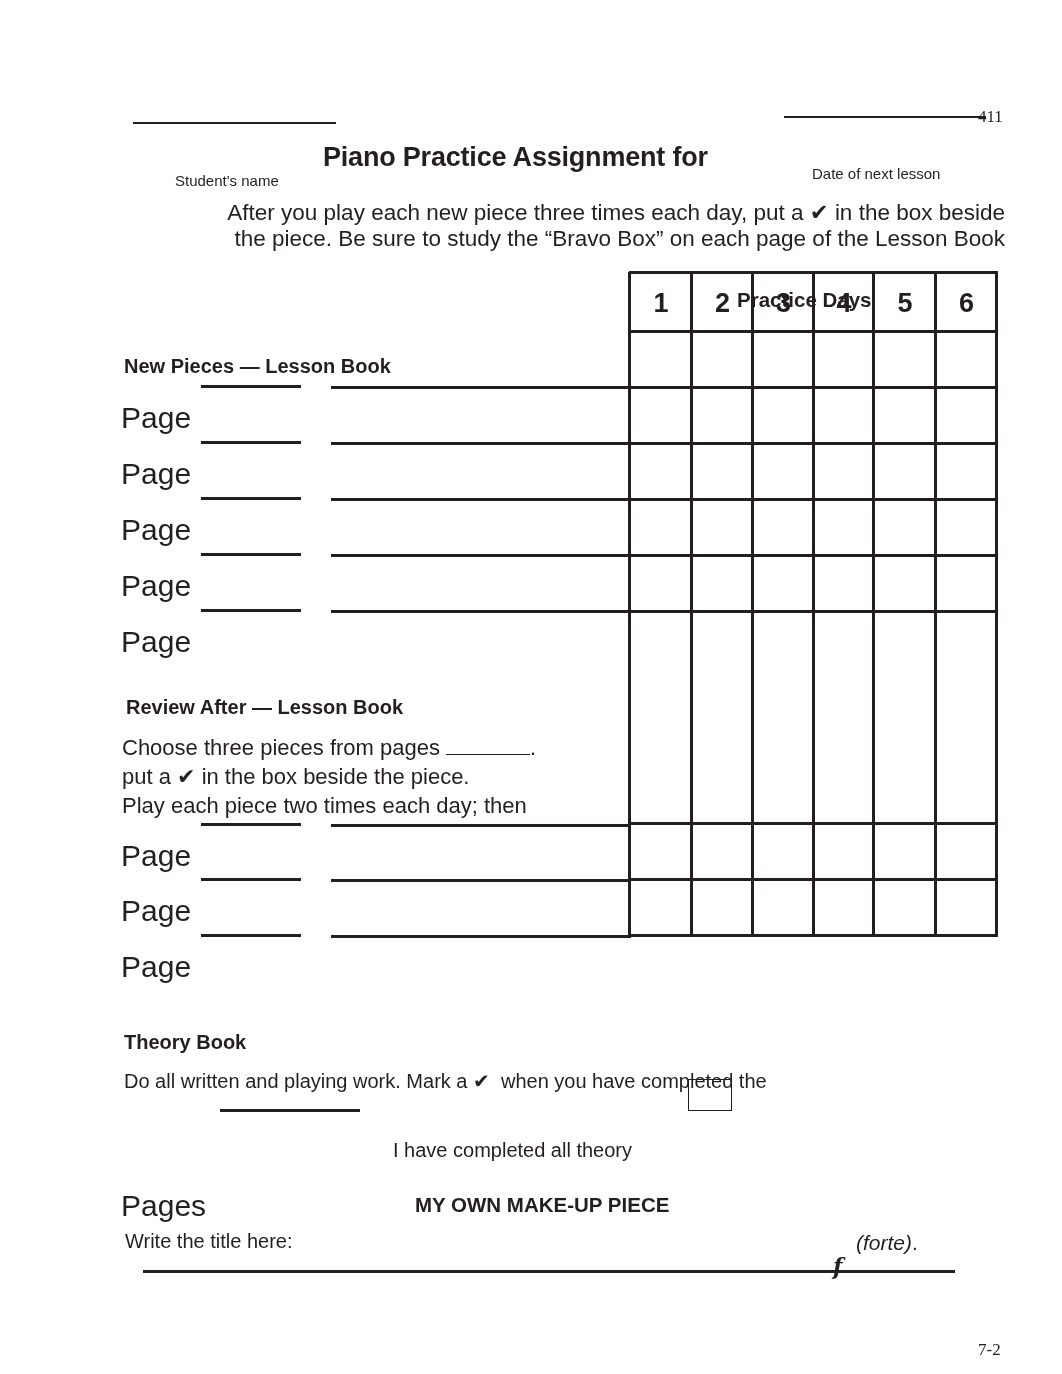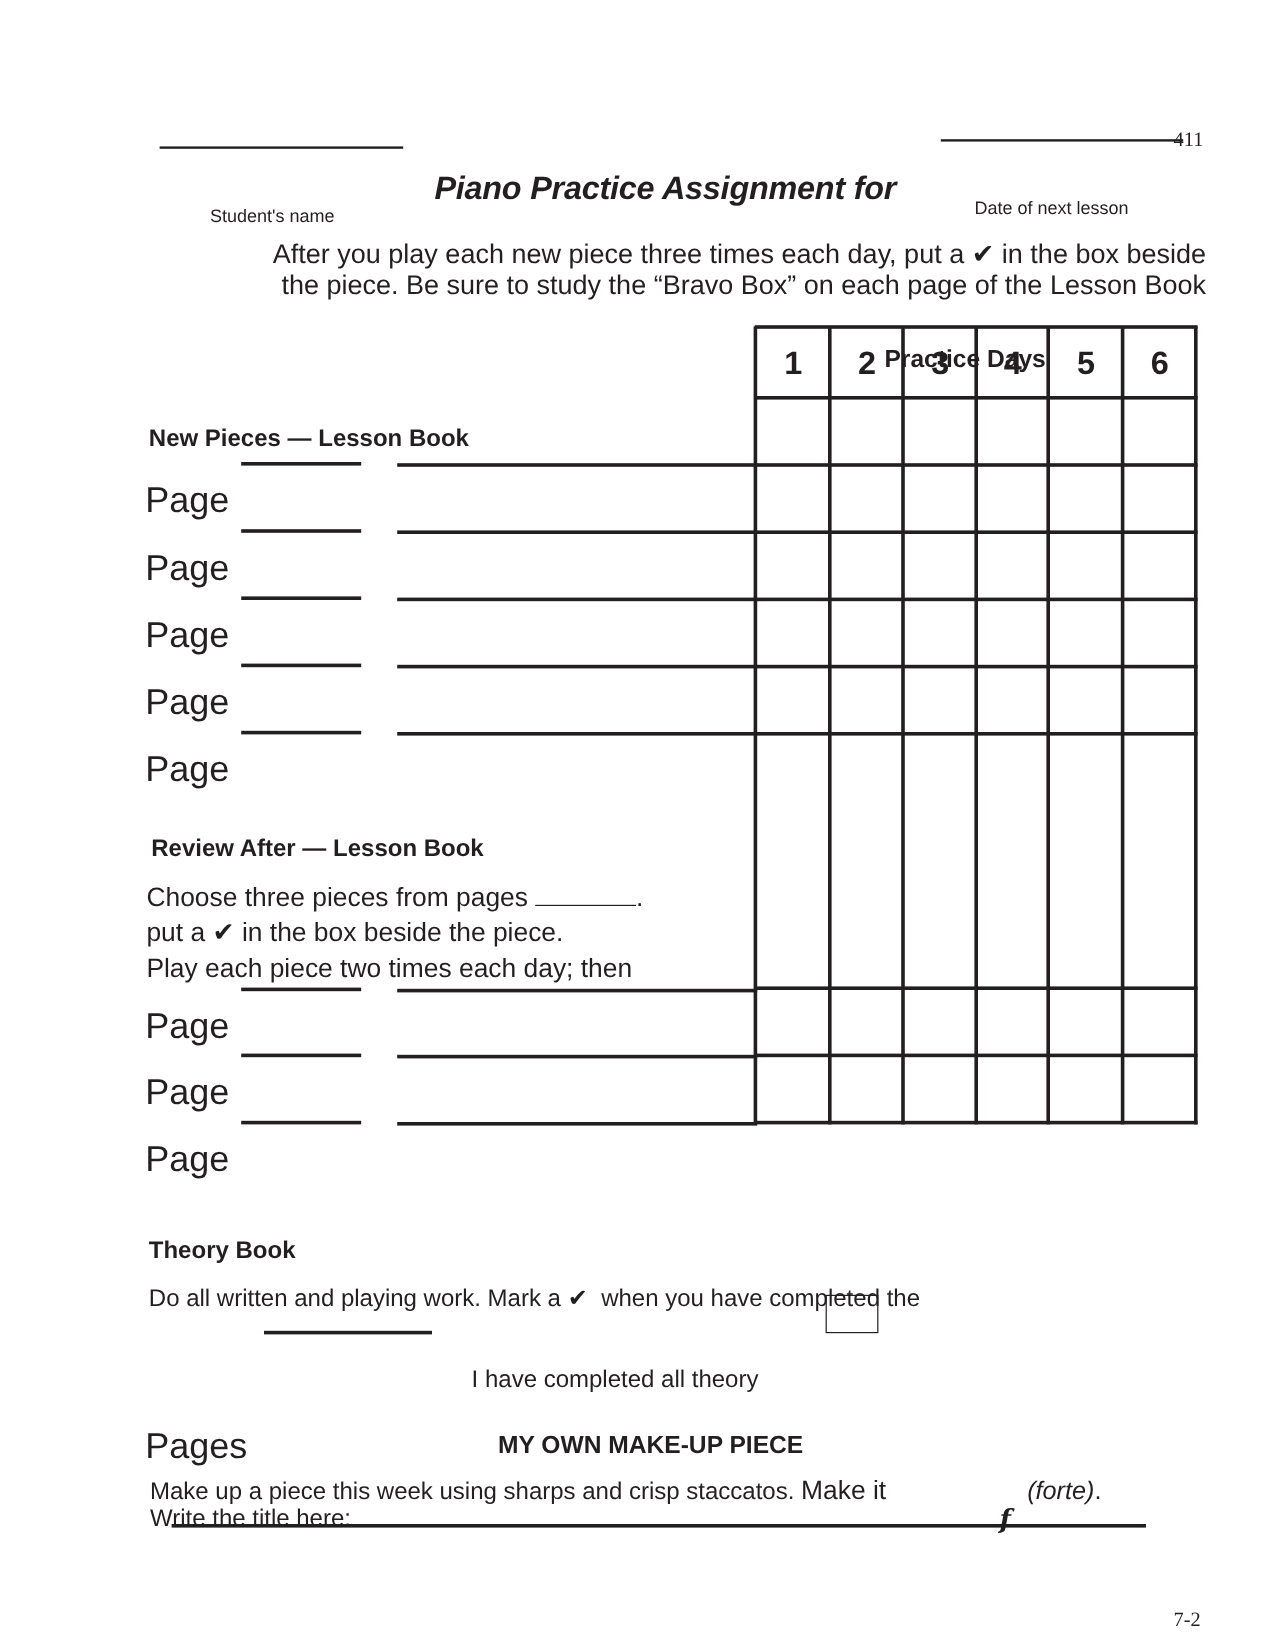--- a/index.html
+++ b/index.html
@@ -20,21 +20,21 @@
   .checkbox { position: absolute; border: 1.5px solid #231f20; box-sizing: border-box; }
   .check { font-family: "DejaVu Sans", sans-serif; }
 </style>
 </head>
 <body>
 
 <div class="abs pgnum" style="left:978px; top:62px;">411</div>
 
 <div class="line" style="left:133px; top:122px; width:203px; height:1.5px;"></div>
 <div class="abs small-label" style="left:175px; top:127px;">Student's name</div>
-<div class="abs title" style="left:362px; top:97px;font-style:italic;">Piano Practice Assignment for</div>
+<div class="abs title" style="left:323px; top:97px;">Piano Practice Assignment for</div>
 <div class="line" style="left:784px; top:116px; width:202px; height:1.5px;"></div>
 <div class="abs small-label" style="left:812px; top:120px;">Date of next lesson</div>
 
 <div class="abs intro" style="left:125px; top:154px; width:880px;text-align:right;">
   <div><span>After you play each new piece three times each day, put a</span> <span class="check">✔</span> <span>in the box beside</span></div>
   <div>the piece. Be sure to study the “Bravo Box” on each page of the Lesson Book</div>
 </div>
 
 <div class="abs section-head" style="left:737px; top:243px; font-size:20.5px;">Practice Days</div>
 
@@ -155,22 +155,19 @@
 <div class="abs theory-text" style="left:124px; top:1025px; width:760px;">
   <div><span>Do all written and playing work. Mark a</span> <span class="check">✔</span>&nbsp; <span>when you have completed the</span></div>
 </div>
 <div class="abs page-label" style="left:121px; top:1144px;">Pages</div>
 <div class="line" style="left:220px; top:1109px; width:140px; height:3px;"></div>
 <div class="abs theory-text" style="left:393px; top:1094px;">I have completed all theory</div>
 <div class="checkbox" style="left:688px; top:1079px; width:44px; height:32px;"></div>
 
 <div class="abs section-head" style="left:415px; top:1148px; font-size:20.5px;">MY OWN MAKE-UP PIECE</div>
 <div class="abs theory-text" style="left:125px; top:1185px; width:880px;">
-  <div style="position:relative;"><span>Make up a piece this week using sharps and crisp staccatos.</span>
-    <span style="font-size:22px;">Make it</span>
-  </div>
   <div>Write the title here:</div>
 </div>
 <div class="abs" style="left:833px; top:1208px; font-family:'DejaVu Serif', serif; font-style:italic; font-weight:bold; font-size:22px;">f</div>
 <div class="abs" style="left:856px; top:1186px; font-size:21px; font-style:italic;"><span>(forte)</span><span style="font-style:normal;">.</span></div>
 <div class="line" style="left:143px; top:1270px; width:812px; height:3px;"></div>
 
 <div class="abs pgnum" style="left:978px; top:1295px;">7-2</div>
 
 </body></html>

